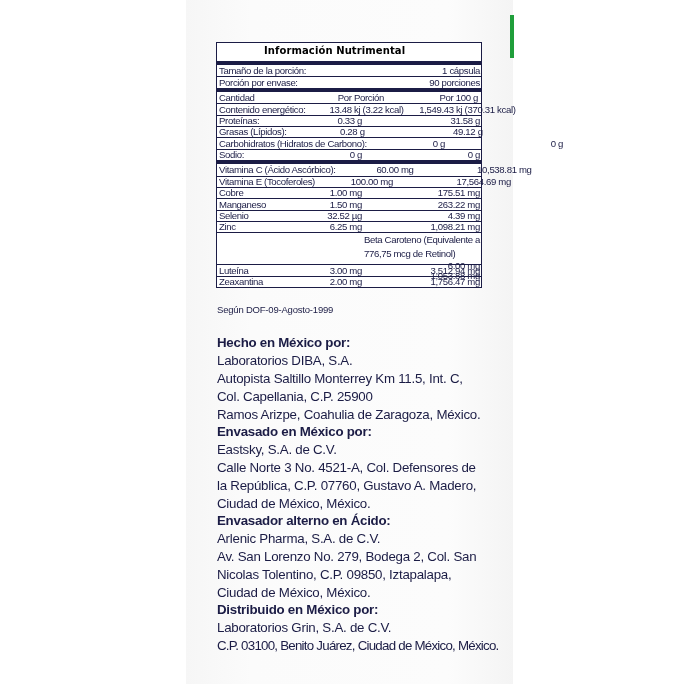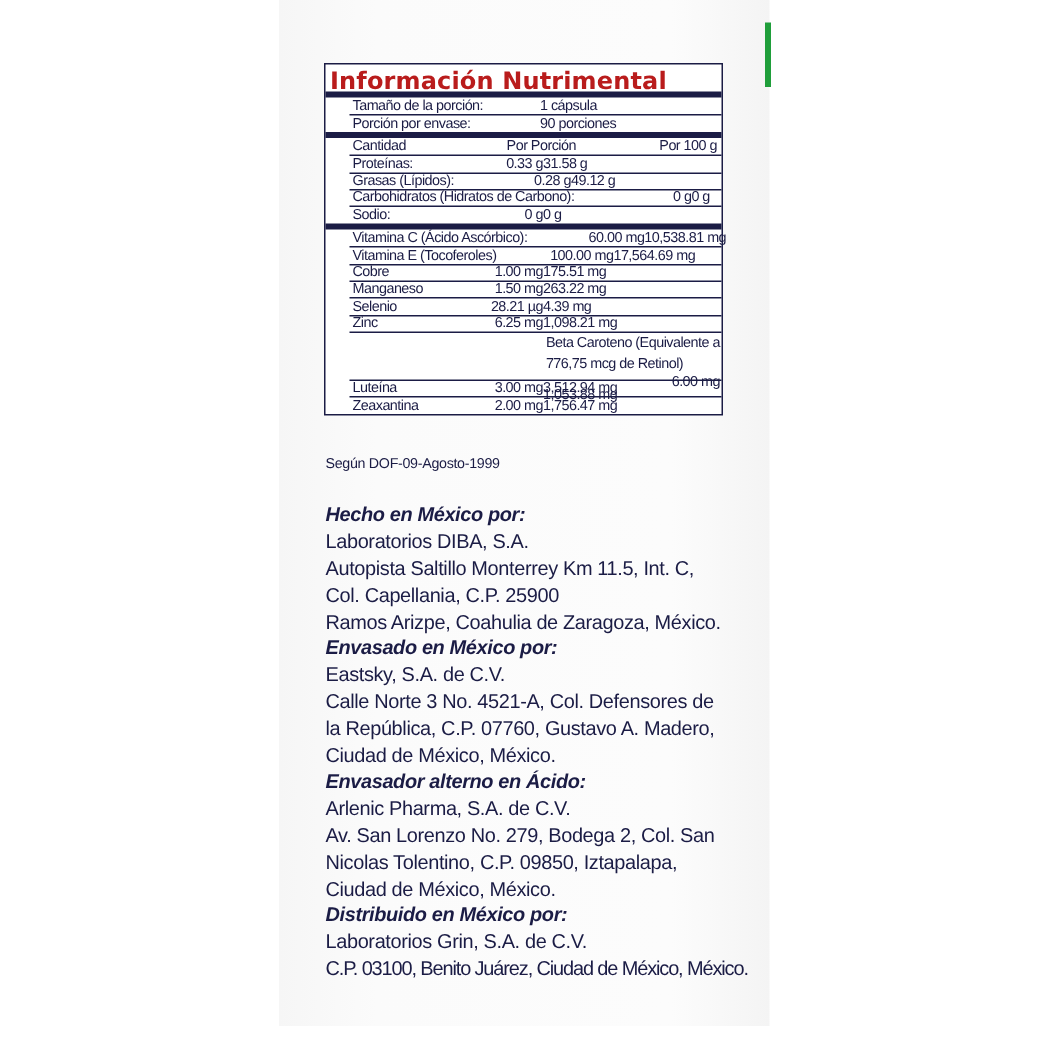--- a/index.html
+++ b/index.html
@@ -18,39 +18,39 @@
   .nutri {
     position: absolute; left: 216px; top: 42px; width: 266px;
     border: 1px solid #1b1c45;
     background: #ffffff;
     font-size: 9.6px;
     line-height: 1;
     letter-spacing: -0.35px;
   }
   .nutri .title {
     height: 18px; padding: 3px 3px 0 3px;
-    font-weight: bold; font-size: 16px; letter-spacing: 0.1px;
-    color: #b91c1c;
+    font-weight: bold; font-size: 10px; letter-spacing: 0.1px;
+    color: #000000;
     font-family: "DejaVu Sans", sans-serif;
     transform-origin: left center;
+    margin-left: 44px;
   }
   .bar { height: 4px; background: #1b1c45; }
   .row {
     display: flex; align-items: center;
     border-top: 1px solid #1b1c45;
     height: 11.4px;
     padding: 0 1px 0 2px;
     white-space: nowrap;
-    margin-left: 16px;
   }
   .row.first { border-top: none; }
   .row.tall { height: 32px; align-items: flex-end; padding-bottom: 1px; flex-direction: column; }
   .row .label { flex: 1 1 auto; overflow: visible; }
   .row .c1 { width: 70px; text-align: right; flex: 0 0 auto; }
-  .row .c2 { width: 108px; text-align: left; flex: 0 0 auto; }
+  .row .c2 { width: 108px; text-align: right; flex: 0 0 auto; }
   .row.span2 .label { flex: 1 1 auto; }
   .row.span2 .c2 { width: 120px; }
   .row.header-row .c1 { width: 88px; text-align: right; padding-right: 6px; }
   .row.header-row .c2 { width: 90px; text-align: right; padding-right: 2px; }
   .row.energy .label { flex: 1 1 auto; }
   .row.energy .c1 { width: 98px; }
   .row.energy .c2 { width: 112px; }
   .row.vit .c1 { width: 78px; }
   .row.vit .c2 { width: 118px; }
   .tall .label { line-height: 1.45; }
@@ -58,21 +58,21 @@
   .dof {
     position: absolute; left: 217px; top: 304px;
     font-size: 9.5px; letter-spacing: -0.2px; color: #1b1c45;
   }
 
   .section {
     position: absolute; left: 217px; width: 300px;
     font-size: 13.3px; line-height: 18px; letter-spacing: -0.25px;
     color: #1b1c45;
   }
-  .section .heading { font-weight: bold; font-style: italic; }
+  .section .heading { font-weight: bold; }
   .section .line { white-space: nowrap; }
   .section.condensed .line.small { letter-spacing: -0.75px; }
   .s1 { top: 334px; }
   .s2 { top: 423px; }
   .s3 { top: 512px; }
   .s4 { top: 601px; }
 </style>
 </head>
 <body>
 
@@ -91,20 +91,25 @@
     <span class="label">Porción por envase:</span>
     <span class="c2">90 porciones</span>
   </div>
   <div class="bar"></div>
 
   <div class="row first header-row">
     <span class="label">Cantidad</span>
     <span class="c1">Por Porción</span>
     <span class="c2">Por 100 g</span>
   </div>
+  <div class="row energy">
+    <span class="label">Contenido energético:</span>
+    <span class="c1">13.48 kj (3.22 kcal)</span>
+    <span class="c2">1,549.43 kj (370.31 kcal)</span>
+  </div>
   <div class="row vit">
     <span class="label">Proteínas:</span>
     <span class="c1">0.33 g</span>
     <span class="c2">31.58 g</span>
   </div>
   <div class="row vit">
     <span class="label">Grasas (Lípidos):</span>
     <span class="c1">0.28 g</span>
     <span class="c2">49.12 g</span>
   </div>
@@ -135,21 +140,21 @@
     <span class="c1">1.00 mg</span>
     <span class="c2">175.51 mg</span>
   </div>
   <div class="row vit">
     <span class="label">Manganeso</span>
     <span class="c1">1.50 mg</span>
     <span class="c2">263.22 mg</span>
   </div>
   <div class="row vit">
     <span class="label">Selenio</span>
-    <span class="c1">28.21 µg</span>
+    <span class="c1">32.52 µg</span>
     <span class="c2">4.39 mg</span>
   </div>
   <div class="row vit">
     <span class="label">Zinc</span>
     <span class="c1">6.25 mg</span>
     <span class="c2">1,098.21 mg</span>
   </div>
   <div class="row vit tall">
     <span class="label">
       <span>Beta Caroteno (Equivalente a</span><br>

